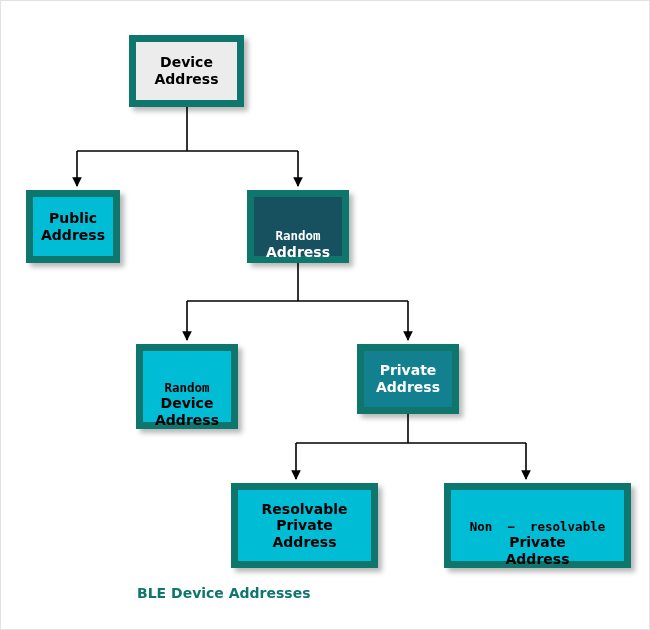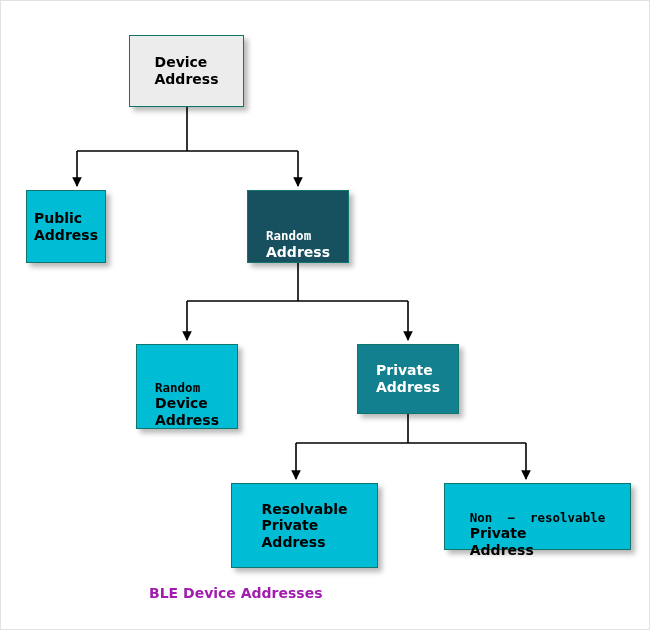--- a/index.html
+++ b/index.html
@@ -23,25 +23,25 @@
     position: absolute;
     left: 0;
     top: 0;
     width: 650px;
     height: 630px;
     pointer-events: none;
   }
   .node {
     position: absolute;
     box-sizing: border-box;
-    border: 1px solid #0f766e;
+    border: 7px solid #0f766e;
     display: flex;
     align-items: center;
     justify-content: center;
-    text-align: left;
+    text-align: center;
     box-shadow: 4px 4px 5px rgba(0,0,0,0.28);
   }
   .node .lines {
     display: block;
     line-height: 1.18;
   }
   .node .ln {
     display: block;
     white-space: pre;
   }
@@ -64,23 +64,22 @@
     margin-top: 36px;
   }
 
   #caption {
     position: absolute;
     left: 136px;
     top: 584px;
     font-family: "DejaVu Sans", sans-serif;
     font-weight: bold;
     font-size: 14px;
-    color: #a21caf;
+    color: #0f766e;
     white-space: pre;
-    margin-left: 12px;
   }
 </style>
 </head>
 <body>
 
 <div id="canvas">
 
   <svg id="edges" viewBox="0 0 650 630" width="650" height="630" aria-hidden="true">
     <defs>
       <marker id="arrow" viewBox="0 0 10 10" refX="9" refY="5" markerWidth="6" markerHeight="6" orient="auto-start-reverse">
@@ -106,21 +105,21 @@
     </g>
   </svg>
 
   <div class="node fill-gray" style="left:128px; top:34px; width:115px; height:72px;">
     <span class="lines">
       <span class="ln t-sans">Device</span>
       <span class="ln t-sans">Address</span>
     </span>
   </div>
 
-  <div class="node fill-cyan" style="left:25px; top:189px; width:80px; height:73px;">
+  <div class="node fill-cyan" style="left:25px; top:189px; width:94px; height:73px;">
     <span class="lines">
       <span class="ln t-sans">Public</span>
       <span class="ln t-sans">Address</span>
     </span>
   </div>
 
   <div class="node fill-dark" style="left:246px; top:189px; width:102px; height:73px;">
     <span class="lines">
       <span class="ln t-mono">Random</span>
       <span class="ln t-sans">Address</span>
@@ -143,21 +142,21 @@
   </div>
 
   <div class="node fill-cyan" style="left:230px; top:482px; width:147px; height:85px;">
     <span class="lines">
       <span class="ln t-sans">Resolvable</span>
       <span class="ln t-sans">Private</span>
       <span class="ln t-sans">Address</span>
     </span>
   </div>
 
-  <div class="node fill-cyan" style="left:443px; top:482px; width:187px; height:67px;">
+  <div class="node fill-cyan" style="left:443px; top:482px; width:187px; height:85px;">
     <span class="lines">
       <span class="ln t-mono">Non  −  resolvable</span>
       <span class="ln t-sans">Private</span>
       <span class="ln t-sans">Address</span>
     </span>
   </div>
 
   <div id="caption">BLE Device Addresses</div>
 
 </div>

